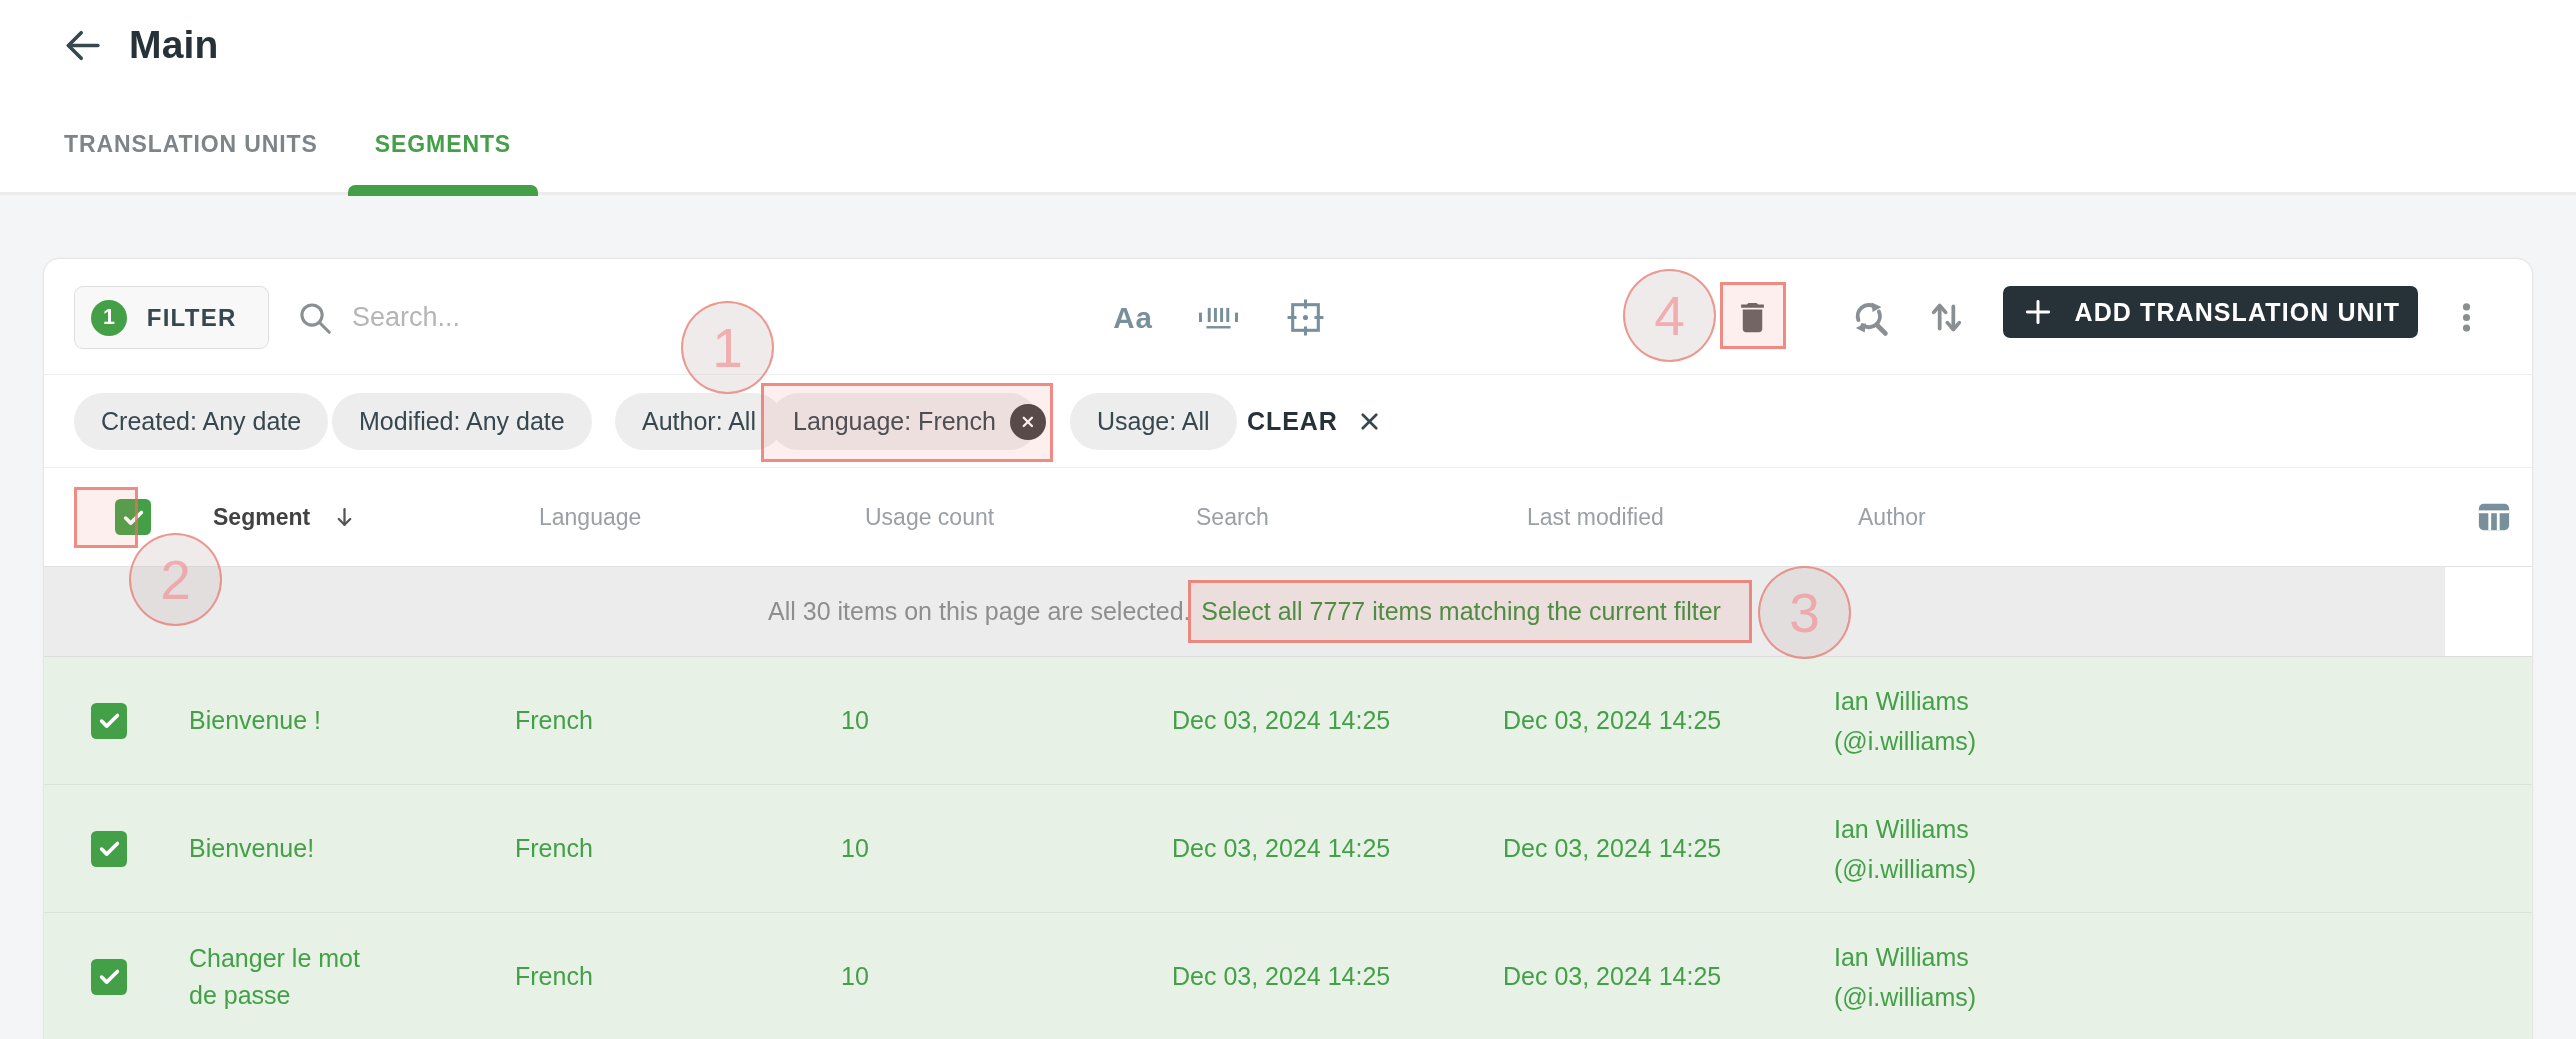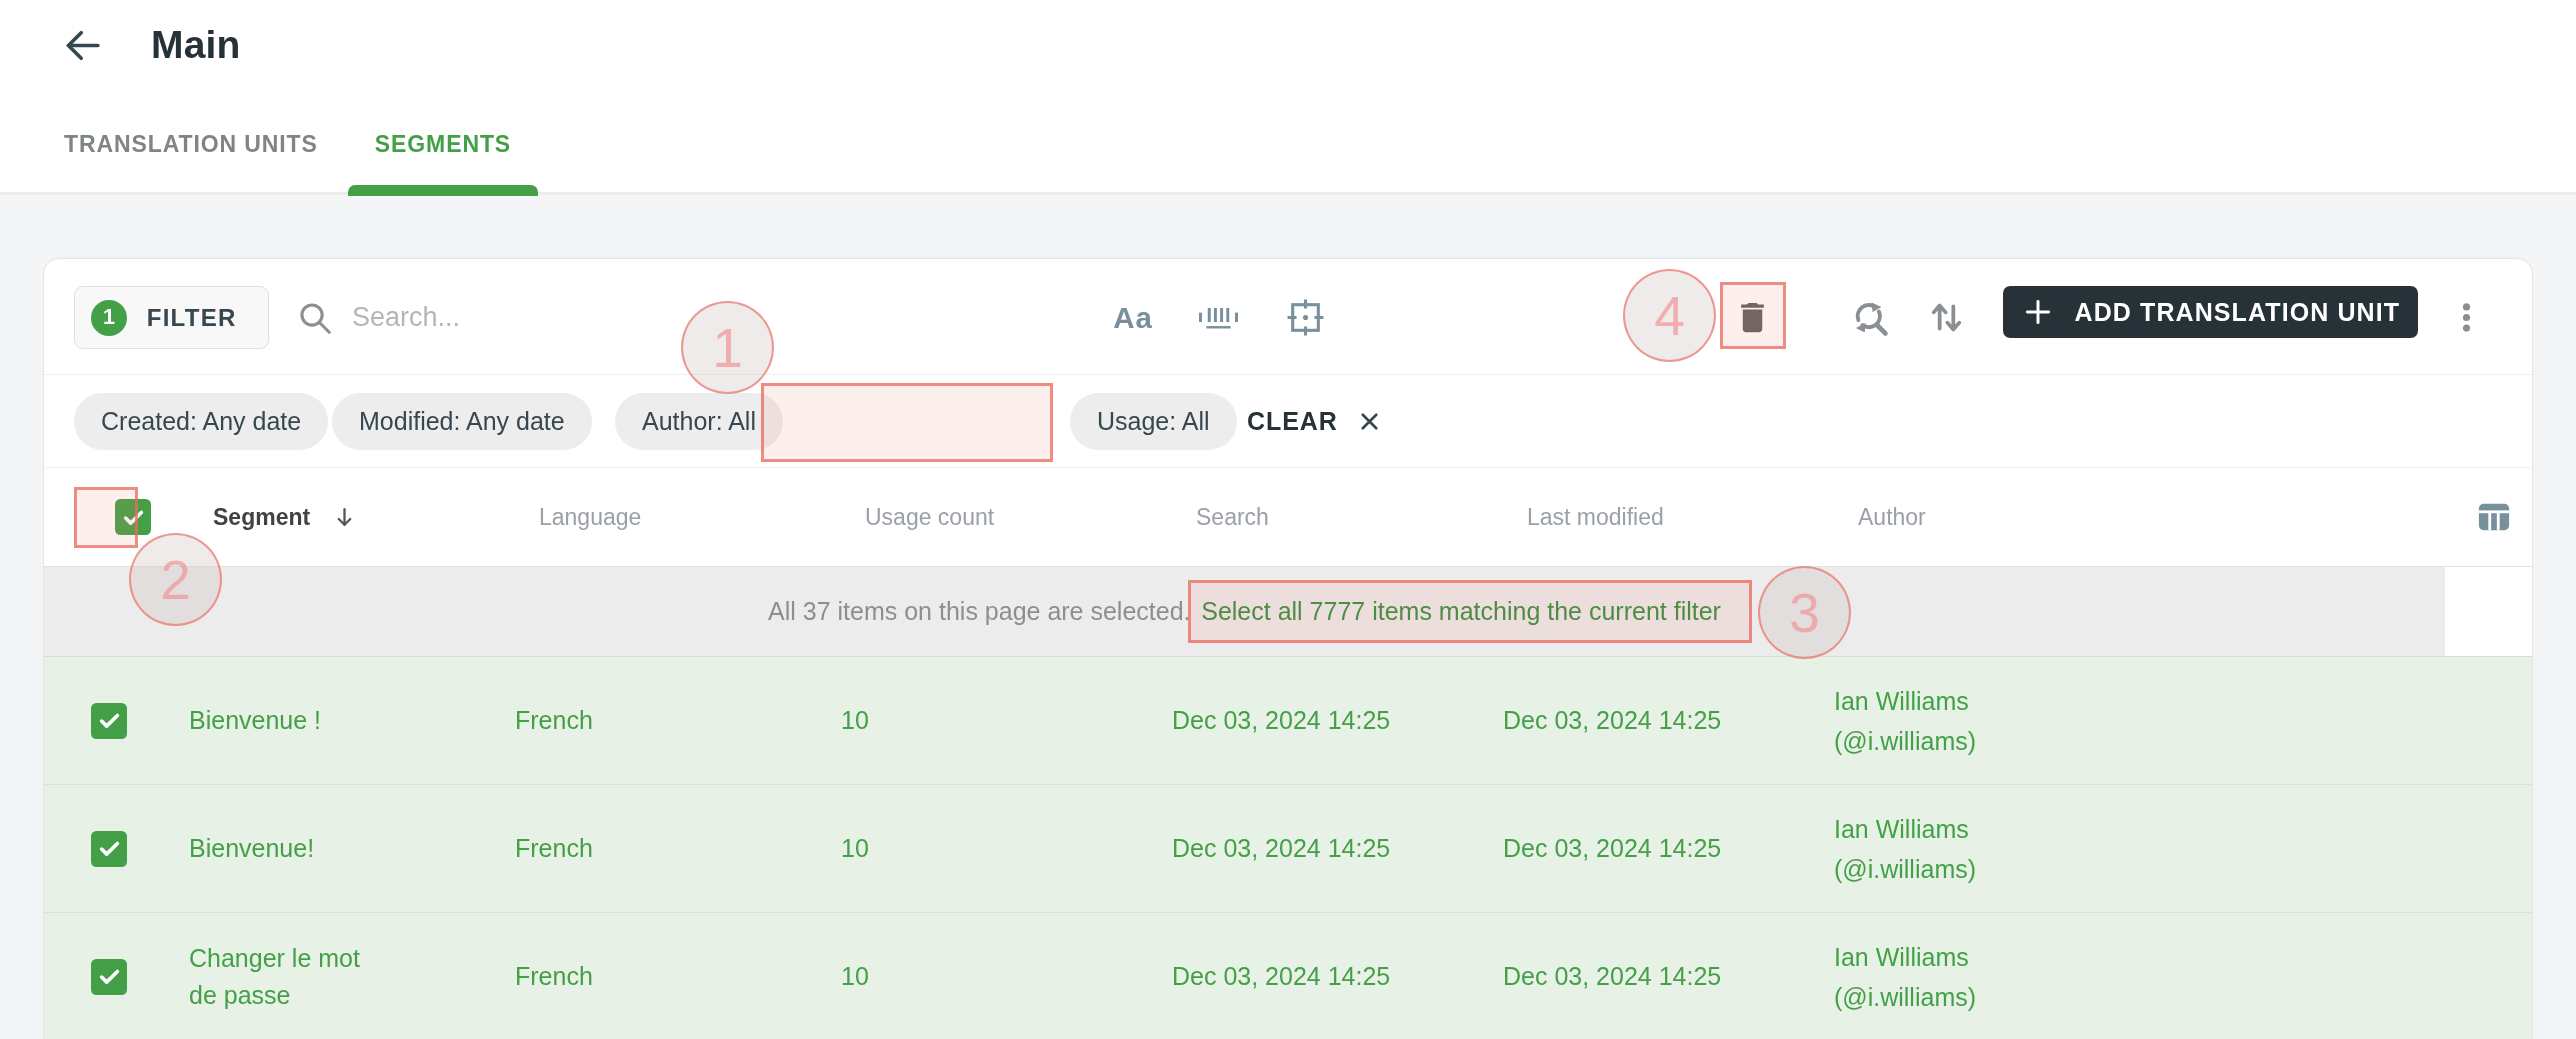--- a/index.html
+++ b/index.html
@@ -8,21 +8,21 @@
     font-family:"Liberation Sans", sans-serif;
     background:#f4f5f7;
     position:relative;
     overflow:hidden;
     -webkit-font-smoothing:antialiased;
   }
   .screen { position:relative; width:2576px; height:1039px; }
 
   
   .topbar { position:relative; height:195px; background:#fff; border-bottom:3.6px solid #ececec; }
-  .title-row { position:absolute; top:23px; left:61px; display:flex; align-items:center; gap:47px; }
+  .title-row { position:absolute; top:23px; left:61px; display:flex; align-items:center; gap:25px; }
   .back-btn { width:43px; height:43px; display:flex; align-items:center; justify-content:center; cursor:pointer; }
   .page-title { font-size:39px; font-weight:700; color:#263238; letter-spacing:0.2px; }
   .tabs { position:absolute; bottom:0; left:64px; display:flex; gap:57px; }
   .tab { position:relative; padding-bottom:34px; font-size:23px; font-weight:700; letter-spacing:0.9px; color:#7e8487; cursor:pointer; }
   .tab.active { color:#43a047; }
   .tab-underline { position:absolute; left:-27px; right:-27px; bottom:-3.6px; height:10.7px; background:#43a047; border-radius:7.2px 7.2px 0 0; }
 
   
   .card {
     position:absolute; left:43px; top:258px; width:2490px; height:805px;
@@ -200,20 +200,29 @@
     <div class="chips-row">
       <div class="chip" style="left:30px;">
         <span>Created: Any date</span>
       </div>
       <div class="chip" style="left:288px;">
         <span>Modified: Any date</span>
       </div>
       <div class="chip" style="left:571px;">
         <span>Author: All</span>
       </div>
+      <div class="chip removable" style="left:726px;">
+        <span>Language: French</span>
+        <span class="chip-x">
+          <svg width="19.7" height="19.7" viewBox="0 0 24 24" fill="none" stroke="#fff" stroke-width="2.8" stroke-linecap="round">
+            <path d="M7 7l10 10"></path>
+              <path d="M17 7L7 17"></path>
+          </svg>
+        </span>
+      </div>
       <div class="chip" style="left:1026px;">
         <span>Usage: All</span>
       </div>
       <div class="clear-btn">
         <span class="clear-label">CLEAR</span>
         <svg width="27" height="27" viewBox="0 0 24 24" fill="none" stroke="#37474f" stroke-width="2.4" stroke-linecap="round">
           <path d="M6 6l12 12"></path>
             <path d="M18 6L6 18"></path>
         </svg>
       </div>
@@ -244,21 +253,21 @@
           <rect x="2" y="4" width="32" height="28" rx="5" fill="#78909c"></rect>
           <line x1="2" y1="12.5" x2="34" y2="12.5" stroke="#fff" stroke-width="3"></line>
           <line x1="13.5" y1="12" x2="13.5" y2="32" stroke="#fff" stroke-width="3"></line>
           <line x1="22.5" y1="12" x2="22.5" y2="32" stroke="#fff" stroke-width="3"></line>
         </svg>
       </div>
     </div>
 
     <div class="sel-banner">
       <div class="sel-banner-main">
-        <span class="sel-text">All 37 items on this page are selected.</span>
+        <span class="sel-text">All 30 items on this page are selected.</span>
         <span class="sel-link">Select all 7777 items matching the current filter</span>
       </div>
       <div class="sel-banner-side"></div>
     </div>
 
     <div class="grid-row trow">
       <div class="cell">
         <span class="checkbox">
           <svg width="27" height="27" viewBox="0 0 24 24" fill="none" stroke="#fff" stroke-width="3.2" stroke-linecap="round" stroke-linejoin="round">
               <path d="M5 12.5l4.5 4.5L19 7.5"></path>

